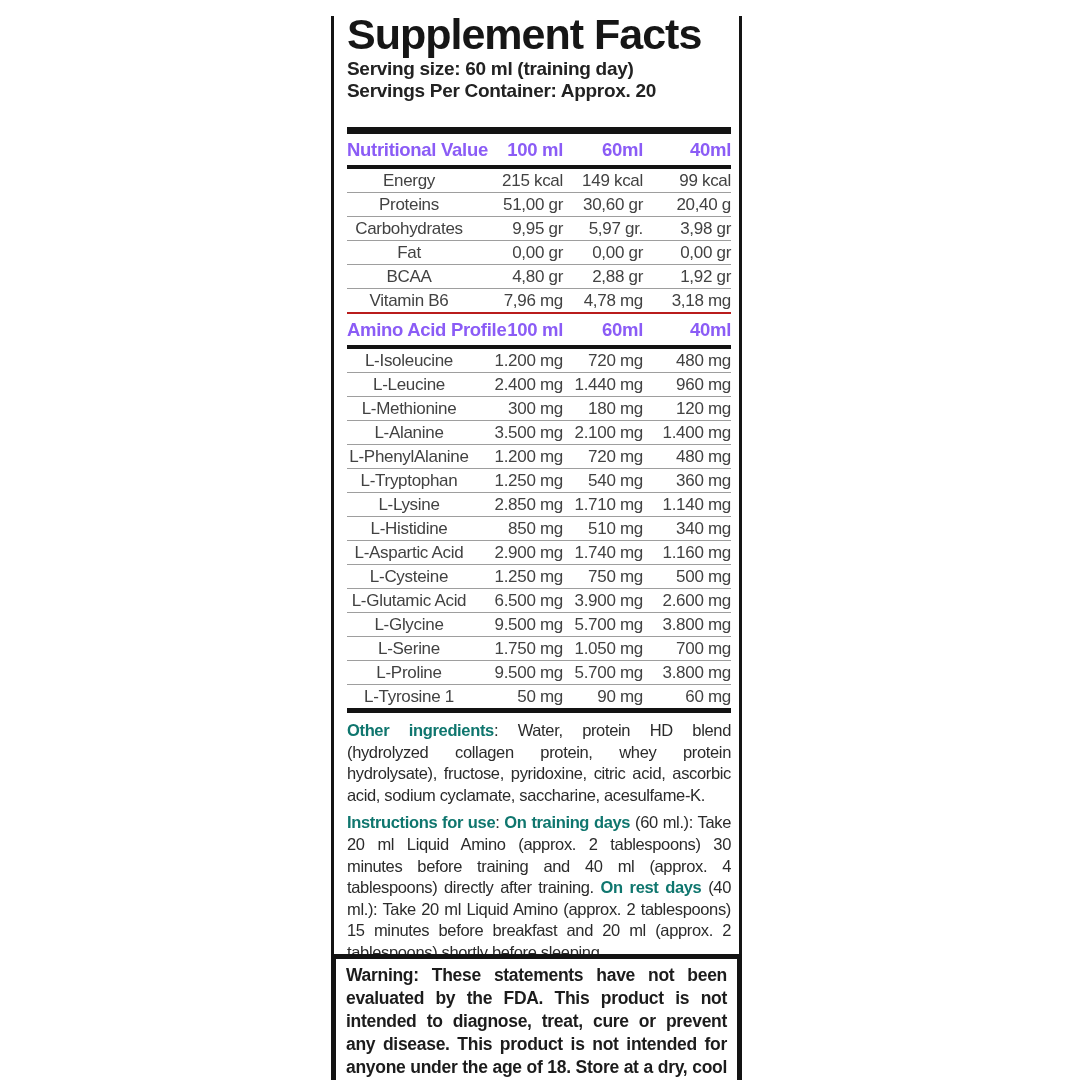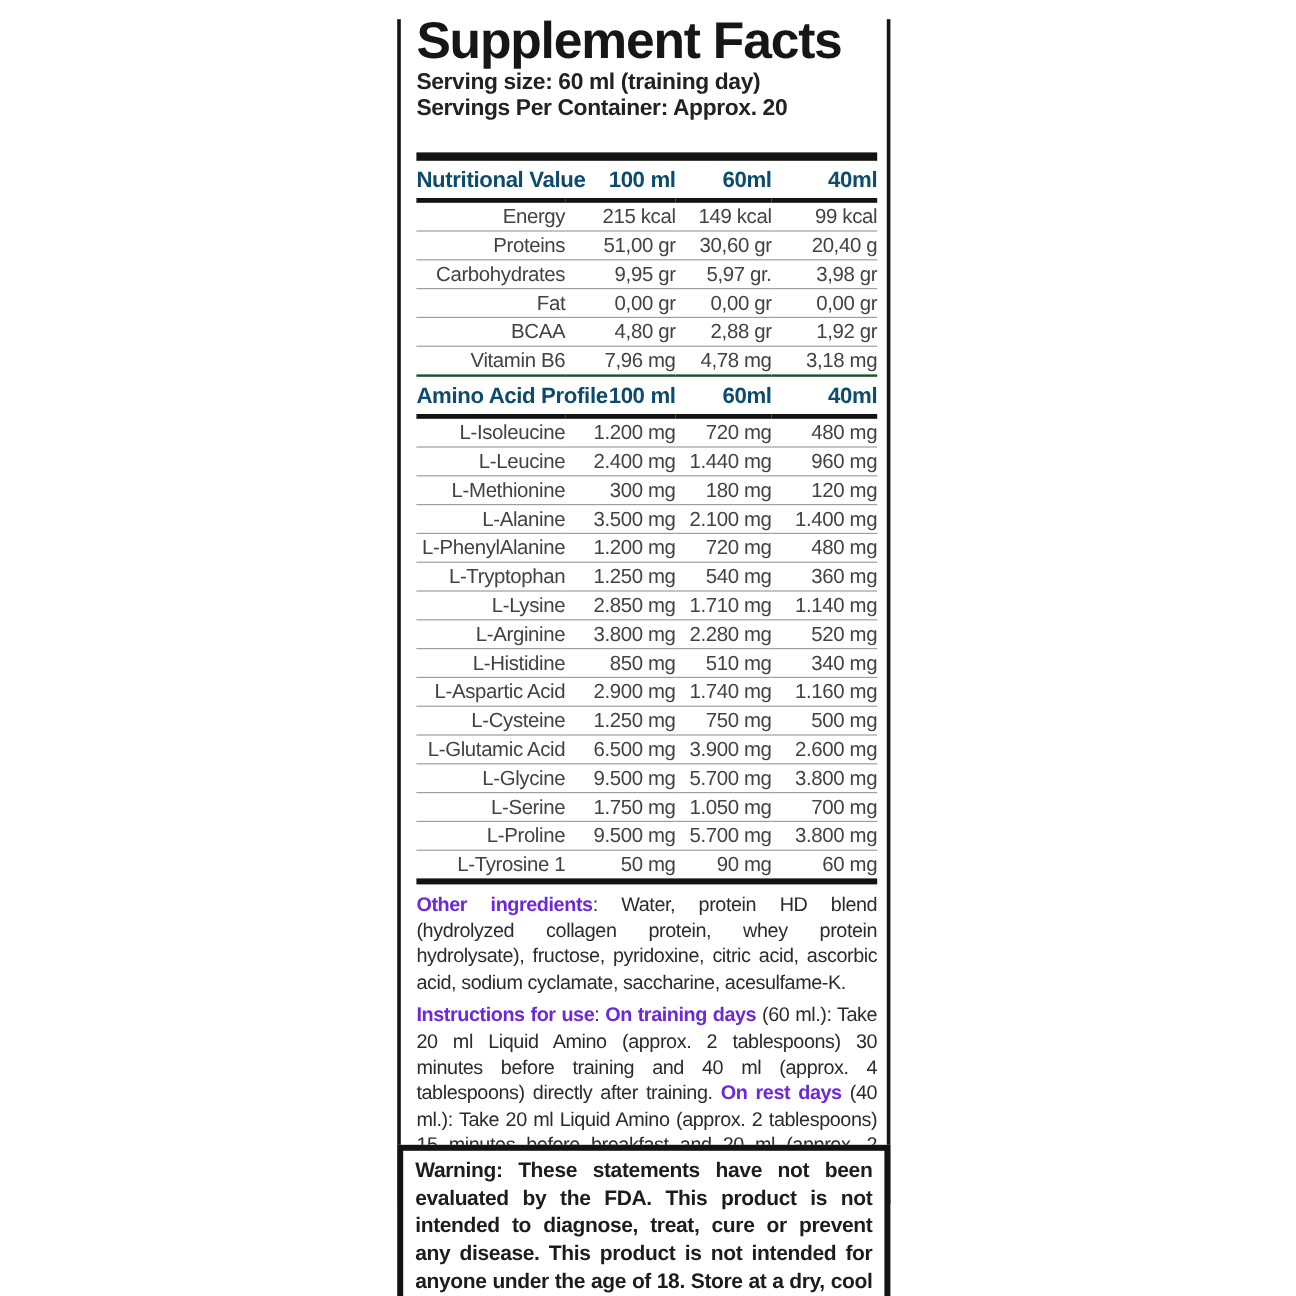--- a/index.html
+++ b/index.html
@@ -54,54 +54,54 @@
   }
   table.facts col.c-label { width: auto; }
   table.facts col.c-val1  { width: 92px; }
   table.facts col.c-val2  { width: 80px; }
   table.facts col.c-val3  { width: 88px; }
 
   table.facts th {
     font-size: 18.5px;
     font-weight: bold;
     letter-spacing: -0.3px;
-    color: #0c4a6e;
+    color: #8b5cf6;
     text-align: right;
     padding: 5px 0 4px 0;
     border-bottom: 4px solid #131313;
     white-space: nowrap;
     margin-left: 18px;
   }
   table.facts th.lbl { text-align: left; }
 
   table.facts td {
     font-size: 17px;
     letter-spacing: -0.3px;
     color: #424242;
     text-align: right;
     padding: 2px 0 1px 0;
     border-bottom: 1px solid #9e9e9e;
     white-space: nowrap;
     height: 19px;
   }
-  table.facts td.lbl { text-align: right; }
+  table.facts td.lbl { text-align: center; }
   table.facts tbody tr:last-child td { border-bottom: none; }
 
-  table.amino th { border-top: 2px solid #14532d; }
+  table.amino th { border-top: 2px solid #b91c1c; }
 
   .paragraphs { margin-top: 7px; }
   .para {
     font-size: 16.5px;
     line-height: 21.6px;
     letter-spacing: -0.35px;
     color: #2b2b2b;
     text-align: justify;
     margin: 0 0 6px 0;
   }
-  .para b { color: #6d28d9; }
+  .para b { color: #0f766e; }
 
   
   .warning-box {
     position: absolute;
     left: 331px;
     top: 954px;
     width: 411px;
     box-sizing: border-box;
     border: 5px solid #131313;
     background: #fff;
@@ -254,26 +254,20 @@
             <td>360 mg</td>
           </tr>
 
           <tr>
             <td class="lbl">L-Lysine</td>
             <td>2.850 mg</td>
             <td>1.710 mg</td>
             <td>1.140 mg</td>
           </tr>
 
-          <tr>
-            <td class="lbl">L-Arginine</td>
-            <td>3.800 mg</td>
-            <td>2.280 mg</td>
-            <td>520 mg</td>
-          </tr>
 
           <tr>
             <td class="lbl">L-Histidine</td>
             <td>850 mg</td>
             <td>510 mg</td>
             <td>340 mg</td>
           </tr>
 
           <tr>
             <td class="lbl">L-Aspartic Acid</td>

